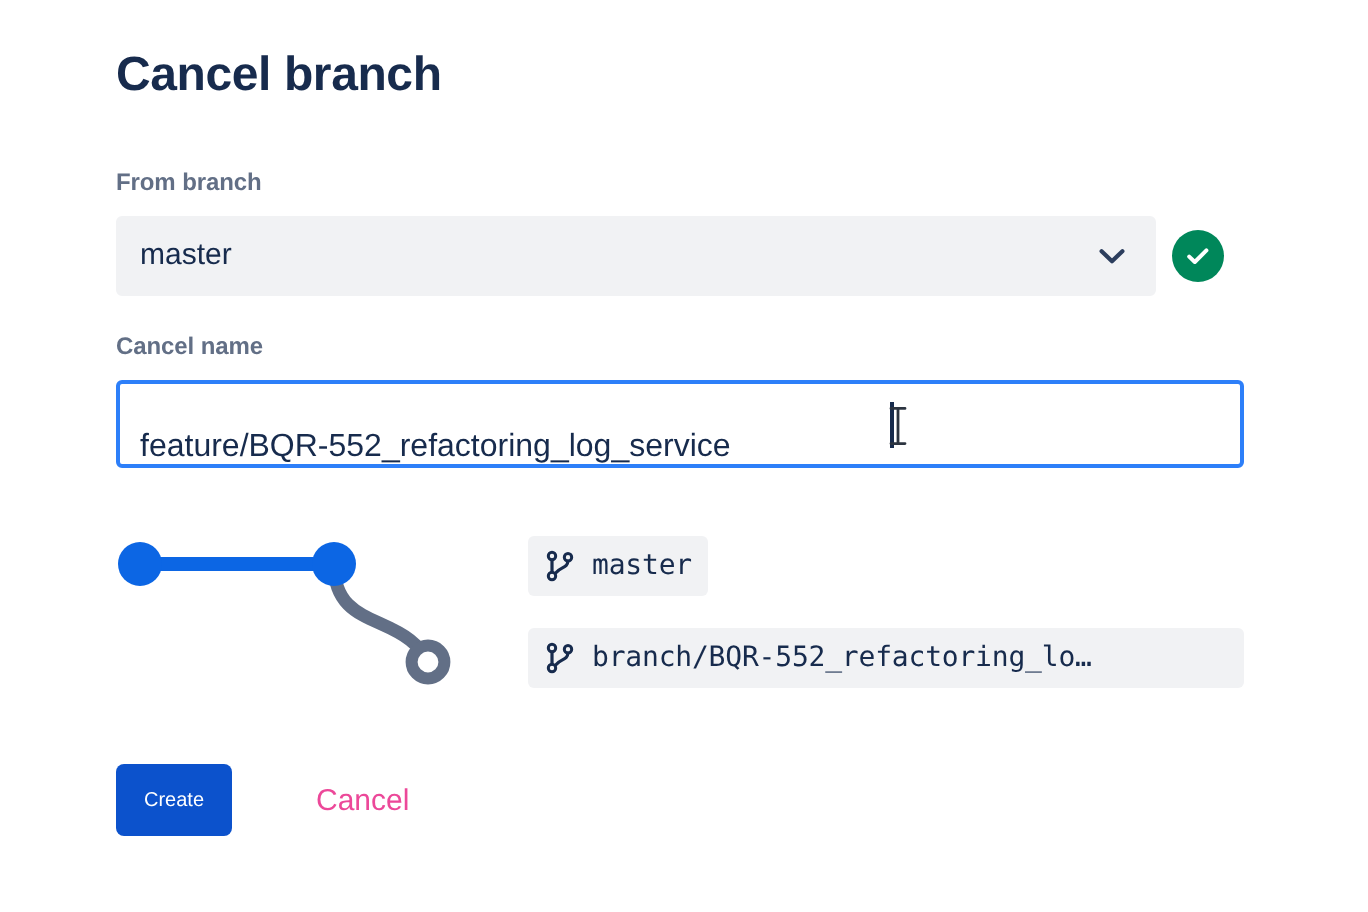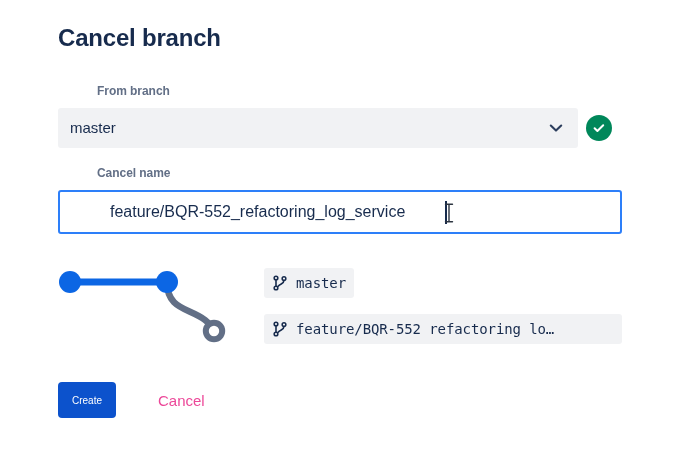--- a/index.html
+++ b/index.html
@@ -31,21 +31,20 @@
     line-height: 32px;
   }
 
   
   .field-label {
     position: absolute;
     font-size: 12px;
     font-weight: bold;
     color: #626f86;
     letter-spacing: -0.05px;
-    margin-left: 39px;
   }
   .label-from-branch { left: 58px; top: 84px; }
   .label-branch-name { left: 58px; top: 166px; }
 
   
   .select-wrap {
     position: absolute;
     left: 58px; top: 108px;
     width: 520px; height: 40px;
     background: #f1f2f4;
@@ -83,27 +82,26 @@
   .input-wrap {
     position: absolute;
     left: 58px; top: 190px;
     width: 564px; height: 44px;
     background: #ffffff;
     border: 2px solid #2d7ff9;
     border-radius: 3px;
   }
   .input-text {
     position: absolute;
-    left: 10px; top: 0;
+    left: 10px; top: 12px;
     height: 40px;
     line-height: 40px;
     font-size: 16px;
     color: #172b4d;
     white-space: nowrap;
-    margin-left: 40px;
   }
   .caret {
     position: absolute;
     left: 385px; top: 9px;
     width: 1.6px; height: 23px;
     background: #172b4d;
   }
 
   
   .mouse-ibeam {
@@ -244,19 +242,19 @@
   <div class="ref-chip ref-chip-feature">
     <span class="ref-icon">
       <svg width="16" height="16" viewBox="0 0 16 16" aria-hidden="true">
         <circle cx="4" cy="3" r="1.85" fill="none" stroke="#172b4d" stroke-width="1.5"></circle>
         <circle cx="4" cy="13" r="1.85" fill="none" stroke="#172b4d" stroke-width="1.5"></circle>
         <circle cx="12" cy="3.6" r="1.85" fill="none" stroke="#172b4d" stroke-width="1.5"></circle>
         <path d="M4 5 V11" stroke="#172b4d" stroke-width="1.6" fill="none" stroke-linecap="round"></path>
         <path d="M11.9 5.5 C11.9 9, 8.5 8.3, 6.1 11.2" stroke="#172b4d" stroke-width="1.6" fill="none" stroke-linecap="round"></path>
       </svg>
     </span>
-    <span class="ref-text">feature/BQR-552_refactoring_lo…</span>
+    <span class="ref-text">branch/BQR-552_refactoring_lo…</span>
   </div>
 
   <button class="btn-create">Create</button>
   <button class="btn-cancel">Cancel</button>
 
 </div>
 
 </body></html>

